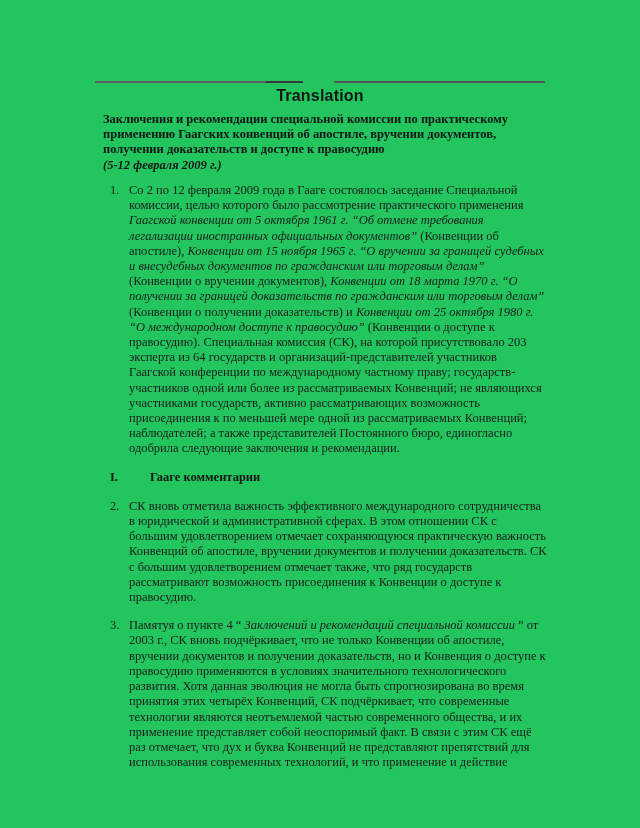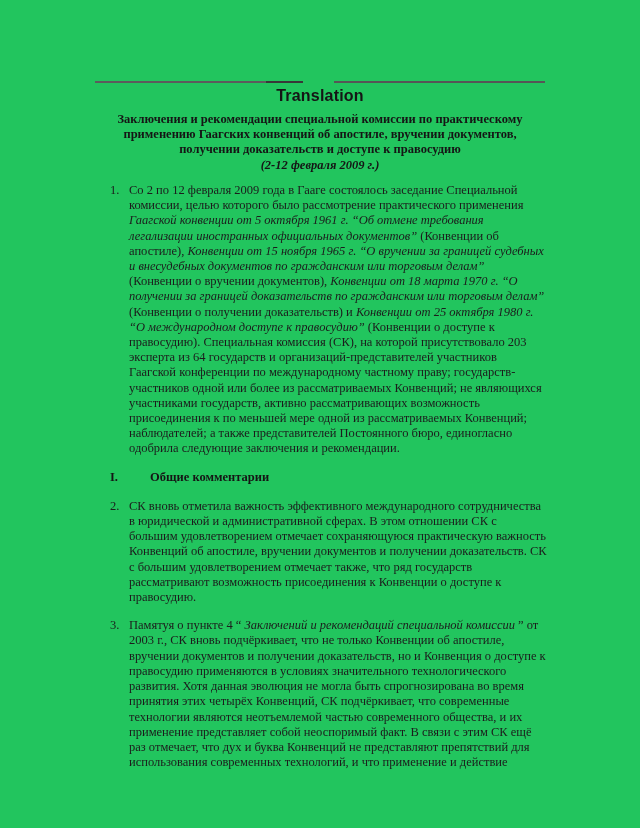--- a/index.html
+++ b/index.html
@@ -47,21 +47,21 @@
     font-size: 16px;
     letter-spacing: 0.2px;
     color: #151515;
   }
 
   .title-block {
     position: absolute;
     top: 112px;
     left: 103px;
     width: 434px;
-    text-align: center;
+    text-align: left;
   }
   .doc-title {
     font-weight: bold;
     font-size: 12.5px;
     line-height: 15px;
     color: #151515;
   }
   .doc-date {
     font-weight: bold;
     font-style: italic;
@@ -107,31 +107,31 @@
   <div class="rule-row">
     <div class="rule left"></div>
     <div class="rule gap"></div>
     <div class="rule right"></div>
   </div>
 
   <div class="translation">Translation</div>
 
   <div class="title-block">
     <div class="doc-title">Заключения и рекомендации специальной комиссии по практическому применению Гаагских конвенций об апостиле, вручении документов, получении доказательств и доступе к правосудию</div>
-    <div class="doc-date">(2-12 февраля 2009 г.)</div>
+    <div class="doc-date">(5-12 февраля 2009 г.)</div>
   </div>
 
   <div class="doc-body" id="doc-body">
       <div class="item numbered">
         <span class="num">1.</span>
         <span class="txt"><span>Со 2 по 12 февраля 2009 года в Гааге состоялось заседание Специальной комиссии, целью которого было рассмотрение практического применения </span><span class="it">Гаагской конвенции от 5 октября 1961 г. “Об отмене требования легализации иностранных официальных документов”</span><span> (Конвенции об апостиле), </span><span class="it">Конвенции от 15 ноября 1965 г. “О вручении за границей судебных и внесудебных документов по гражданским или торговым делам”</span><span> (Конвенции о вручении документов), </span><span class="it">Конвенции от 18 марта 1970 г. “О получении за границей доказательств по гражданским или торговым делам”</span><span> (Конвенции о получении доказательств) и </span><span class="it">Конвенции от 25 октября 1980 г. “О международном доступе к правосудию”</span><span> (Конвенции о доступе к правосудию). Специальная комиссия (СК), на которой присутствовало 203 эксперта из 64 государств и организаций-представителей участников Гаагской конференции по международному частному праву; государств-участников одной или более из рассматриваемых Конвенций; не являющихся участниками государств, активно рассматривающих возможность присоединения к по меньшей мере одной из рассматриваемых Конвенций; наблюдателей; а также представителей Постоянного бюро, единогласно одобрила следующие заключения и рекомендации.</span></span>
       </div>
       <div class="item heading">
         <span class="num">I.</span>
-        <span class="txt">Общие комментарии</span>
+        <span class="txt">Гааге комментарии</span>
       </div>
       <div class="item numbered">
         <span class="num">2.</span>
         <span class="txt"><span>СК вновь отметила важность эффективного международного сотрудничества в юридической и административной сферах. В этом отношении СК с большим удовлетворением отмечает сохраняющуюся практическую важность Конвенций об апостиле, вручении документов и получении доказательств. СК с большим удовлетворением отмечает также, что ряд государств рассматривают возможность присоединения к Конвенции о доступе к правосудию.</span></span>
       </div>
       <div class="item numbered">
         <span class="num">3.</span>
         <span class="txt"><span>Памятуя о пункте 4 “ </span><span class="it">Заключений и рекомендаций специальной комиссии</span><span> ” от 2003 г., СК вновь подчёркивает, что не только Конвенции об апостиле, вручении документов и получении доказательств, но и Конвенция о доступе к правосудию применяются в условиях значительного технологического развития. Хотя данная эволюция не могла быть спрогнозирована во время принятия этих четырёх Конвенций, СК подчёркивает, что современные технологии являются неотъемлемой частью современного общества, и их применение представляет собой неоспоримый факт. В связи с этим СК ещё раз отмечает, что дух и буква Конвенций не представляют препятствий для использования современных технологий, и что применение и действие</span></span>
       </div>
     </div>

